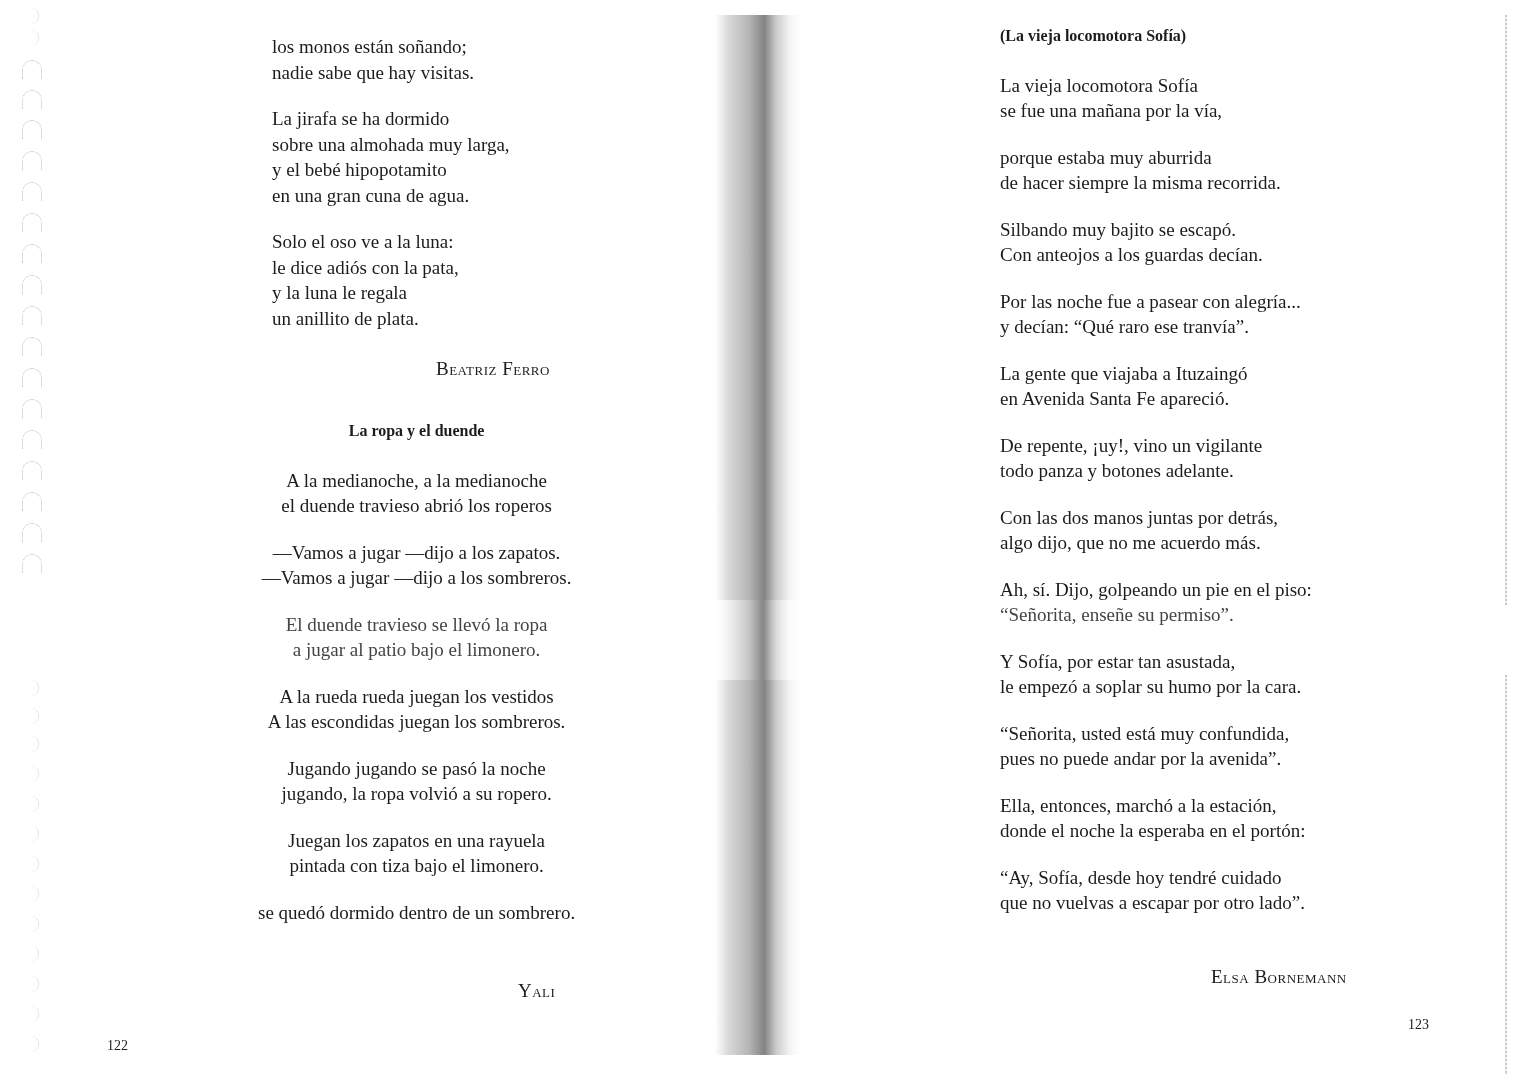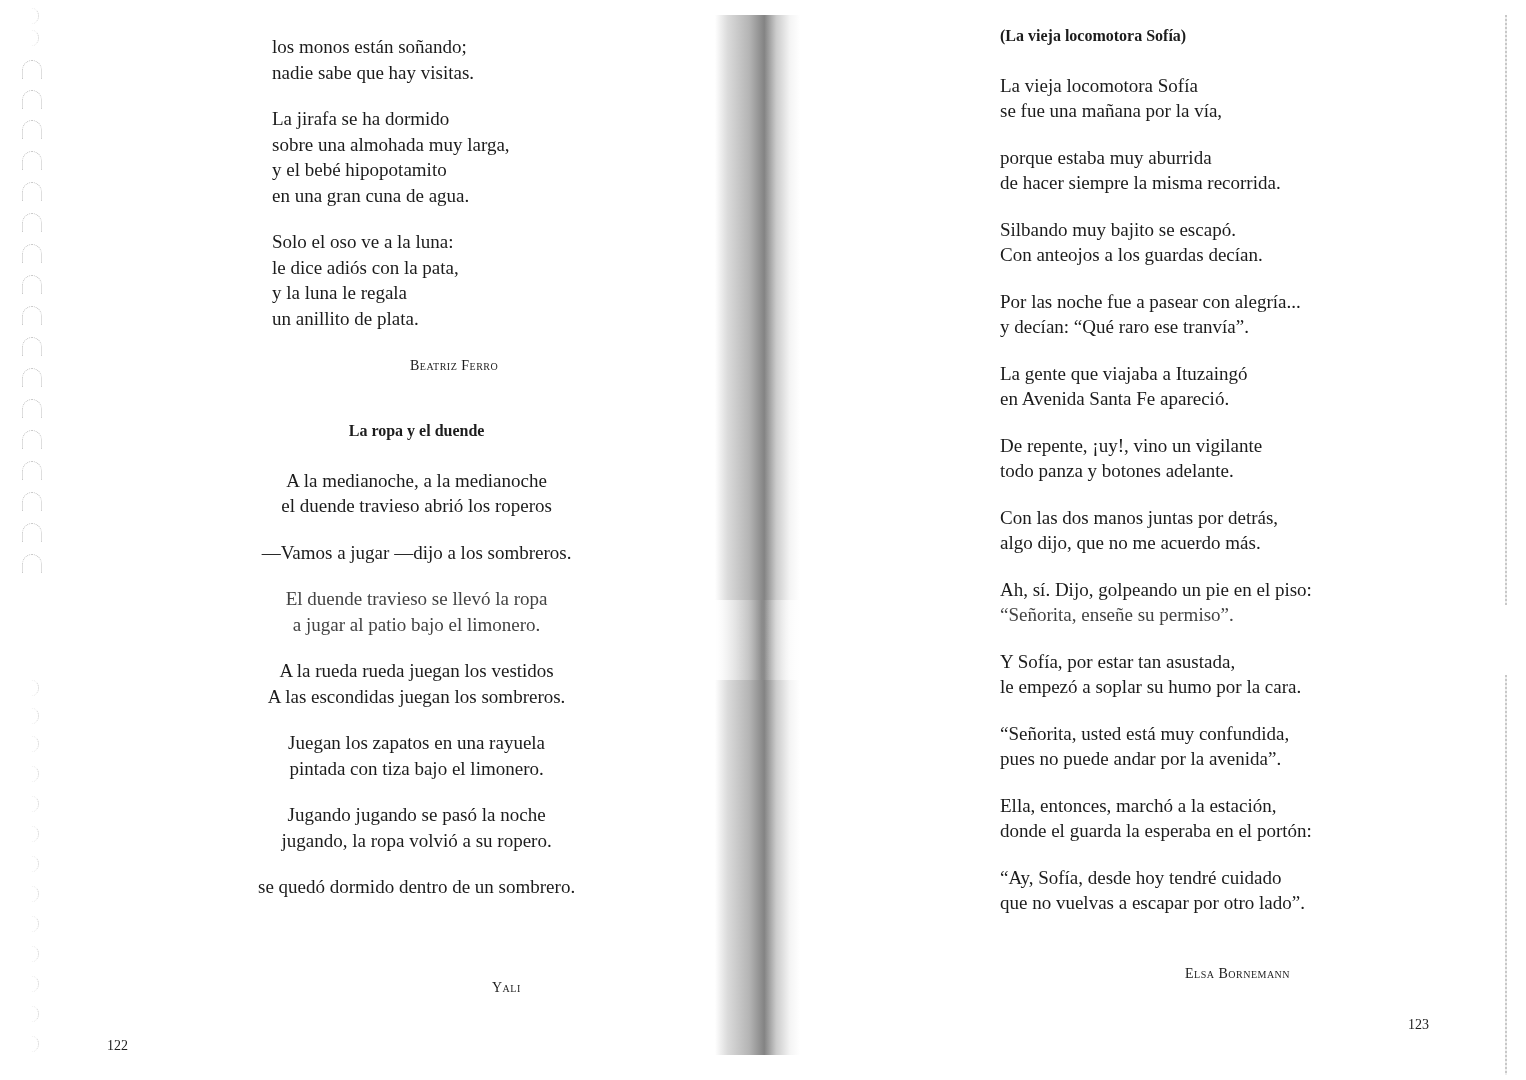--- a/index.html
+++ b/index.html
@@ -49,22 +49,23 @@
   .edge-line {
     position: absolute; left: 1505px; width: 2px;
     background: repeating-linear-gradient(to bottom, #c8c8c8 0 2px, #eeeeee 2px 4px);
   }
 
   .text-block { position: absolute; font-size: 19px; line-height: 25.5px; }
   .stanza { margin: 0 0 21px 0; }
   .line { display: block; white-space: nowrap; }
   .title { font-weight: bold; font-size: 16px; margin-bottom: 24px; display: block; }
   .author {
-    display: block; font-variant: small-caps; font-size: 14px; letter-spacing: 0.5px;
+    display: block; font-variant: small-caps; font-size: 19px; letter-spacing: 0.5px;
     white-space: nowrap;
+    margin-left: 26px;
   }
   .page-number { position: absolute; font-size: 14px; }
 </style>
 </head>
 <body>
 
 <div class="page page-left">
 
   <div class="spiral" style="top:0;height:580px;">
     <span class="hook" style="top:8px;"></span>
@@ -123,37 +124,38 @@
   </div>
   <span class="author" style="position:absolute; left:410px; top:358px;">Beatriz Ferro</span>
 
   <div class="text-block" style="left:258px; top:418px;text-align:center;">
     <span class="title">La ropa y el duende</span>
     <div class="stanza">
       <span class="line">A la medianoche, a la medianoche</span>
       <span class="line">el duende travieso abrió los roperos</span>
     </div>
     <div class="stanza">
+      <span class="line">—Vamos a jugar —dijo a los zapatos.</span>
       <span class="line">—Vamos a jugar —dijo a los sombreros.</span>
     </div>
     <div class="stanza" style="color:#444;">
       <span class="line">El duende travieso se llevó la ropa</span>
       <span class="line">a jugar al patio bajo el limonero.</span>
     </div>
     <div class="stanza">
       <span class="line">A la rueda rueda juegan los vestidos</span>
       <span class="line">A las escondidas juegan los sombreros.</span>
     </div>
     <div class="stanza">
+      <span class="line">Jugando jugando se pasó la noche</span>
+      <span class="line">jugando, la ropa volvió a su ropero.</span>
+    </div>
+    <div class="stanza">
       <span class="line">Juegan los zapatos en una rayuela</span>
       <span class="line">pintada con tiza bajo el limonero.</span>
-    </div>
-    <div class="stanza">
-      <span class="line">Jugando jugando se pasó la noche</span>
-      <span class="line">jugando, la ropa volvió a su ropero.</span>
     </div>
     <div class="stanza">
       <span class="line">se quedó dormido dentro de un sombrero.</span>
     </div>
   </div>
   <span class="author" style="position:absolute; left:492px; top:980px;">Yali</span>
 
   <span class="page-number" style="left:107px; top:1038px;">122</span>
 </div>
 
@@ -198,21 +200,21 @@
     <div class="stanza">
       <span class="line">Y Sofía, por estar tan asustada,</span>
       <span class="line">le empezó a soplar su humo por la cara.</span>
     </div>
     <div class="stanza">
       <span class="line">“Señorita, usted está muy confundida,</span>
       <span class="line">pues no puede andar por la avenida”.</span>
     </div>
     <div class="stanza">
       <span class="line">Ella, entonces, marchó a la estación,</span>
-      <span class="line">donde el guarda la esperaba en el  portón:</span>
+      <span class="line">donde el noche la esperaba en el  portón:</span>
     </div>
     <div class="stanza">
       <span class="line">“Ay, Sofía, desde hoy tendré cuidado</span>
       <span class="line">que no vuelvas a escapar por otro lado”.</span>
     </div>
   </div>
   <span class="author" style="position:absolute; left:385px; top:966px;">Elsa Bornemann</span>
   <span class="page-number" style="left:608px; top:1017px;">123</span>
 </div>
 

